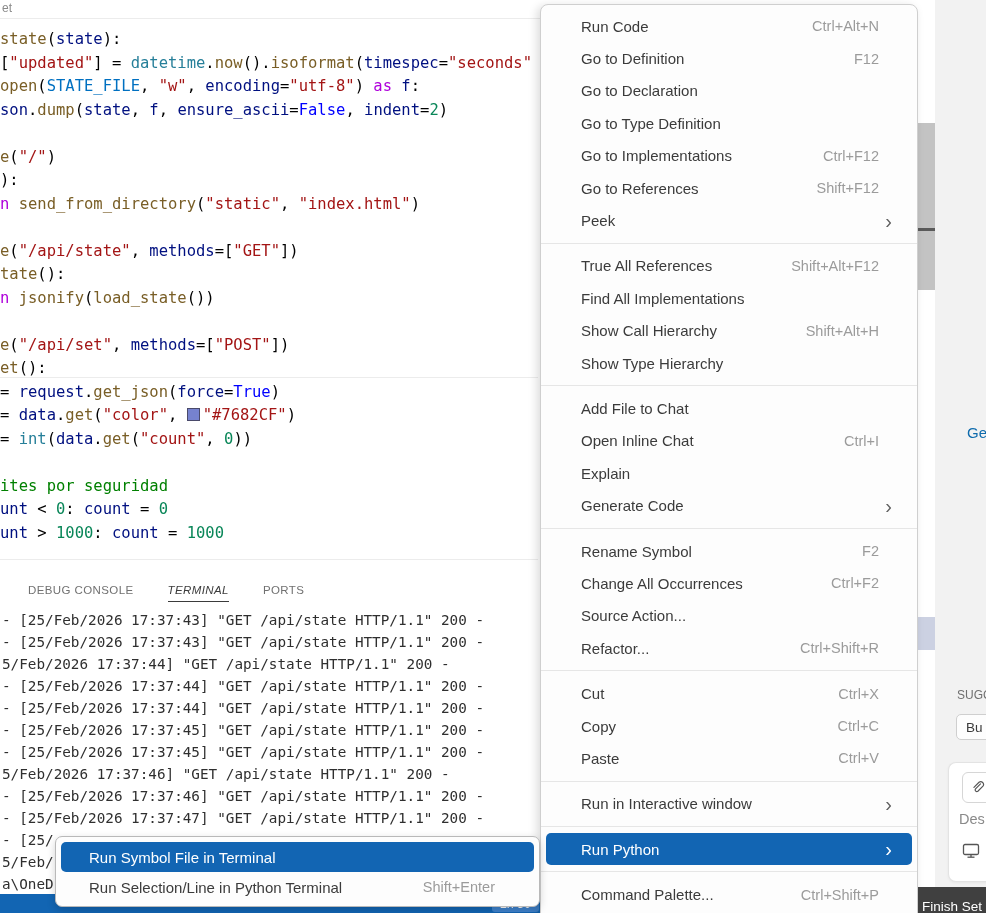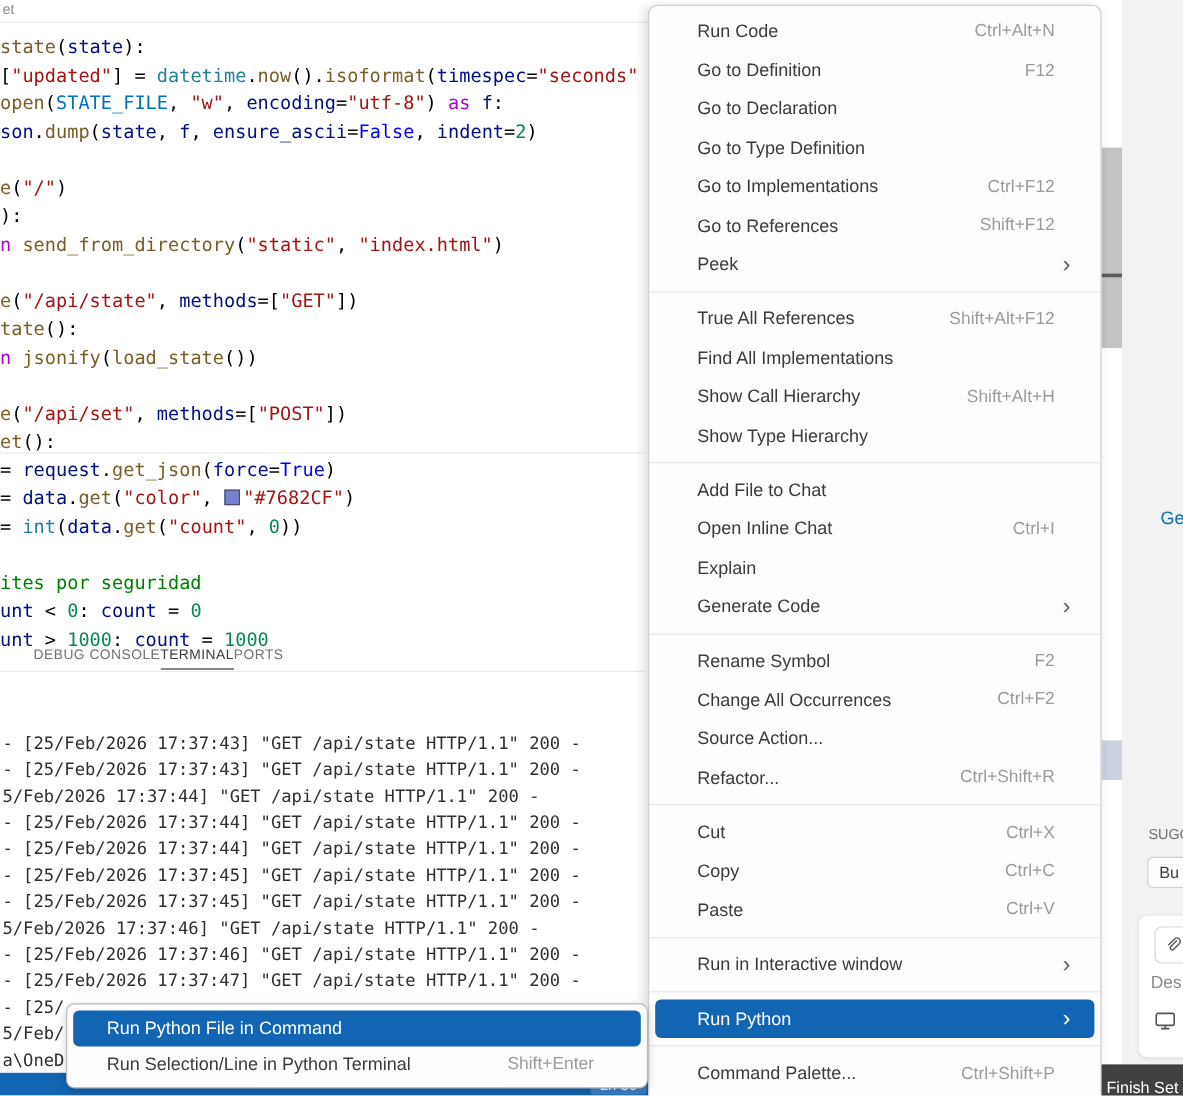--- a/index.html
+++ b/index.html
@@ -14,23 +14,23 @@
   .code-line{height:23.5px;}
   .tok-fn{color:#795E26;} .tok-str{color:#A31515;} .tok-kw{color:#0000FF;}
   .tok-ctrl{color:#AF00DB;} .tok-num{color:#098658;} .tok-cmt{color:#008000;}
   .tok-var{color:#001080;} .tok-const{color:#0070C1;} .tok-type{color:#267F99;} .tok-plain{color:#000000;}
   .swatch{display:inline-block;width:11px;height:11px;background:#7682CF;border:1px solid #4a4a6a;
           vertical-align:-1px;margin-right:3px;}
   .code-rule{position:absolute;left:0;top:377px;width:538px;height:1px;background:#ececec;z-index:1;}
 
   
   .panel-top-border{position:absolute;left:0;top:559px;width:538px;height:1px;background:#ececec;z-index:1;}
-  .panel-tabs{position:absolute;left:28px;top:540px;display:flex;z-index:1;}
+  .panel-tabs{position:absolute;left:28px;top:584px;display:flex;gap:34px;z-index:1;}
   .panel-tab{font-size:11.5px;letter-spacing:.4px;color:#717171;padding-bottom:5px;cursor:default;}
-  .panel-tab.active{color:#3b3b3b;border-bottom:1px solid #3b3b3b;}
+  .panel-tab.active{color:#3b3b3b;border-bottom:1px solid #3b3b3b;font-style:italic;}
   .terminal{position:absolute;left:2px;top:609px;z-index:1;font-family:"DejaVu Sans Mono","Liberation Mono",monospace;
             font-size:14.3px;line-height:22px;white-space:pre;color:#2f2f2f;}
   .term-line{height:22px;}
 
   
   .statusbar{position:absolute;left:0;top:894px;width:540px;height:19px;background:#1265b3;z-index:2;
              display:flex;justify-content:flex-end;align-items:center;}
   .status-chip{background:#3f82cc;border-radius:3px;height:17px;margin:1px 1px 1px 0;display:flex;align-items:center;
                padding:0 8px;color:#ffffff;font-size:12.5px;}
 
@@ -223,21 +223,21 @@
       </div>
       <div class="menu-sep"></div>
       <div class="menu-item">
         <span class="mi-label">Command Palette...</span>
         <span class="mi-shortcut">Ctrl+Shift+P</span>
       </div>
     </div>
 
   <div class="submenu">
       <div class="menu-item hl">
-        <span class="mi-label">Run Python File in Command</span>
+        <span class="mi-label">Run Symbol File in Terminal</span>
       </div>
       <div class="menu-item">
         <span class="mi-label">Run Selection/Line in Python Terminal</span>
         <span class="mi-shortcut">Shift+Enter</span>
       </div>
     </div>
 
 </div>
 
 </body></html>

